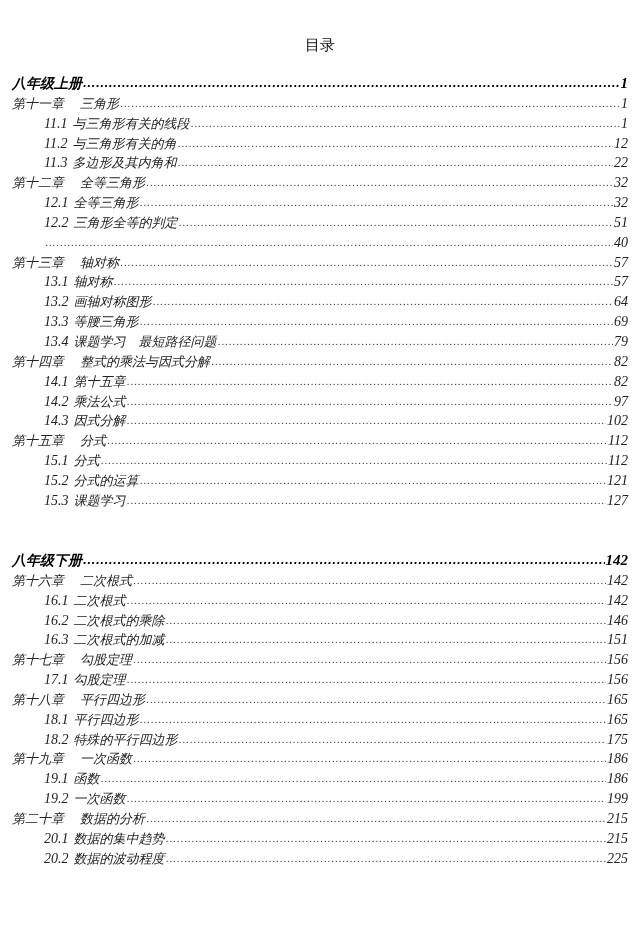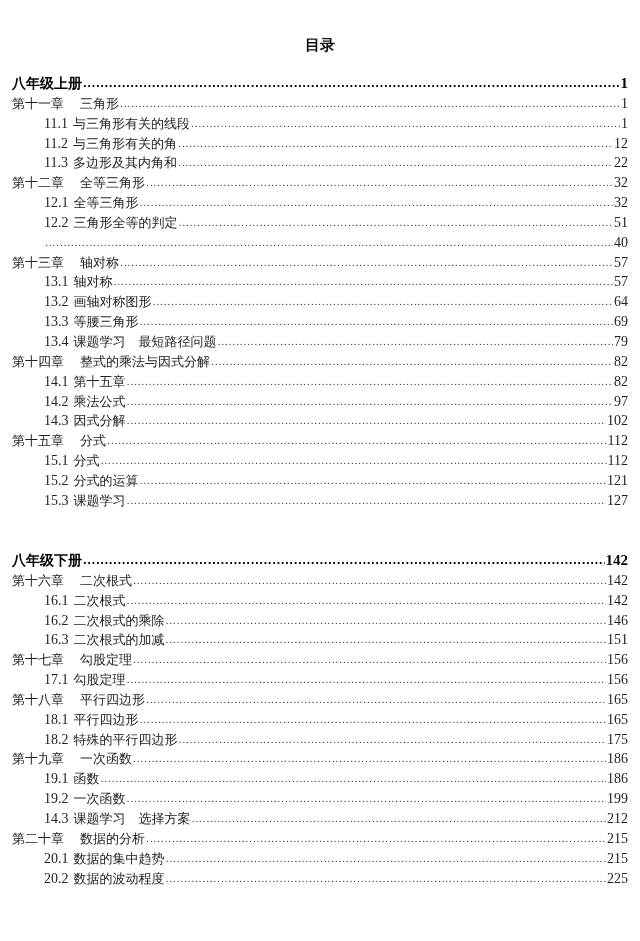--- a/index.html
+++ b/index.html
@@ -1,21 +1,21 @@
 <!DOCTYPE html>
 <html><head>
 <meta charset="utf-8">
 <style>
   html, body { margin: 0; padding: 0; background: #ffffff; }
   body { width: 640px; height: 941px; position: relative; overflow: hidden;
          font-family: "DejaVu Serif", "Liberation Serif", serif; color: #222; }
   .title { position: absolute; top: 36px; left: 0; width: 640px; text-align: center;
-           font-family: "DejaVu Sans", "Liberation Sans", sans-serif; font-weight: bold; font-size: 15px; color: #111; }
+           font-family: "DejaVu Sans", "Liberation Sans", sans-serif; font-weight: normal; font-size: 15px; color: #111; }
   .section { position: absolute; left: 12px; width: 616px; }
-  .row { display: flex; align-items: flex-end; height: 19.85px; line-height: 19.85px; font-size: 13px; white-space: nowrap; }
+  .row { display: flex; align-items: flex-end; height: 19.85px; line-height: 19.85px; font-size: 13px; white-space: nowrap; font-style: italic; }
   .row .label { flex: 0 0 auto; }
   .row .leader { flex: 1 1 auto; overflow: hidden; margin: 0 1px; color: #333; letter-spacing: 0.5px; font-size: 10px; }
   .row .leader::before { content: "................................................................................................................................................................................................................................................"; }
   .row .page { flex: 0 0 auto; font-family: "Liberation Serif", serif; font-size: 14px; }
   .row.volume { font-family: "DejaVu Sans", "Liberation Sans", sans-serif; font-weight: bold; font-size: 14px; color: #000; }
   .row.volume .leader { font-weight: bold; color: #000; }
   .row.volume .page { font-weight: bold; font-size: 15px; }
   .row.chapter { padding-left: 0; }
   .row.sec { padding-left: 32px; }
   .num { display: inline-block; margin-right: 5px; font-family: "Liberation Serif", serif; font-size: 14px; }
@@ -196,25 +196,20 @@
     <div class="row sec">
       <span class="label"><span class="num">19.1</span><span>函数</span></span>
       <span class="leader"></span>
       <span class="page">186</span>
     </div>
     <div class="row sec">
       <span class="label"><span class="num">19.2</span><span>一次函数</span></span>
       <span class="leader"></span>
       <span class="page">199</span>
     </div>
-    <div class="row sec">
-      <span class="label"><span class="num">14.3</span><span>课题学习　选择方案</span></span>
-      <span class="leader"></span>
-      <span class="page">212</span>
-    </div>
     <div class="row chapter">
       <span class="label"><span>第二十章</span><span class="gap"></span><span>数据的分析</span></span>
       <span class="leader"></span>
       <span class="page">215</span>
     </div>
     <div class="row sec">
       <span class="label"><span class="num">20.1</span><span>数据的集中趋势</span></span>
       <span class="leader"></span>
       <span class="page">215</span>
     </div>

